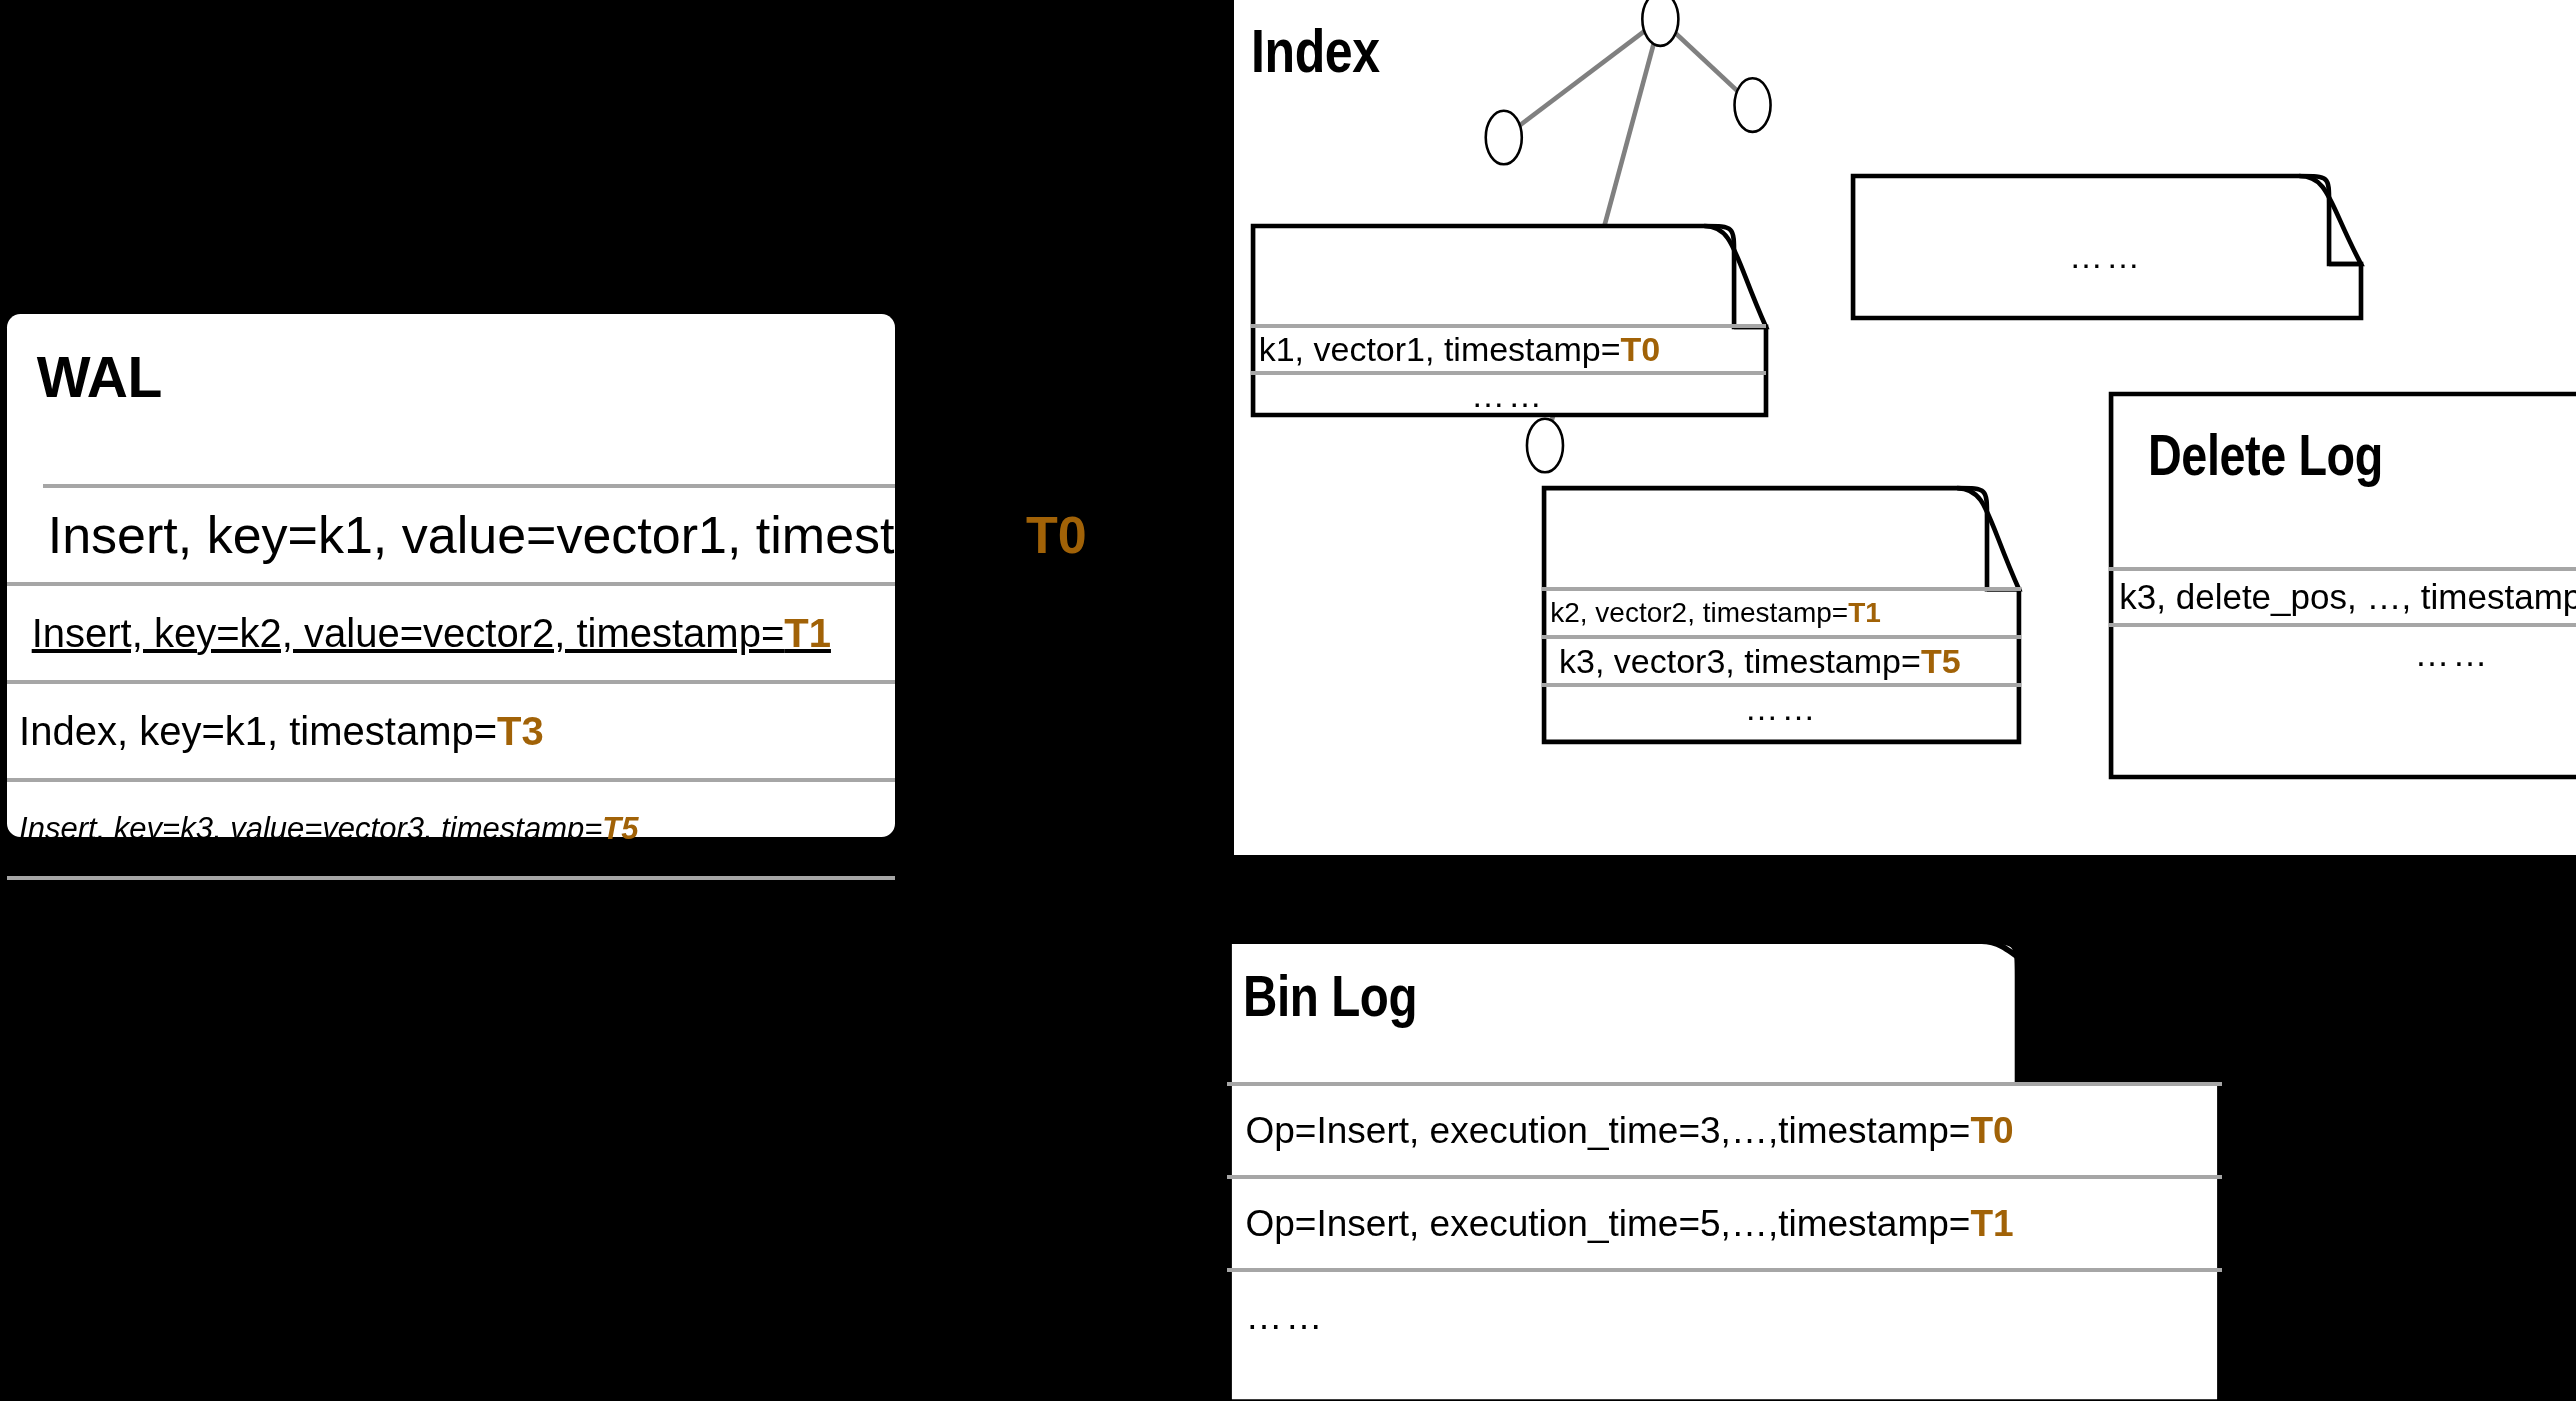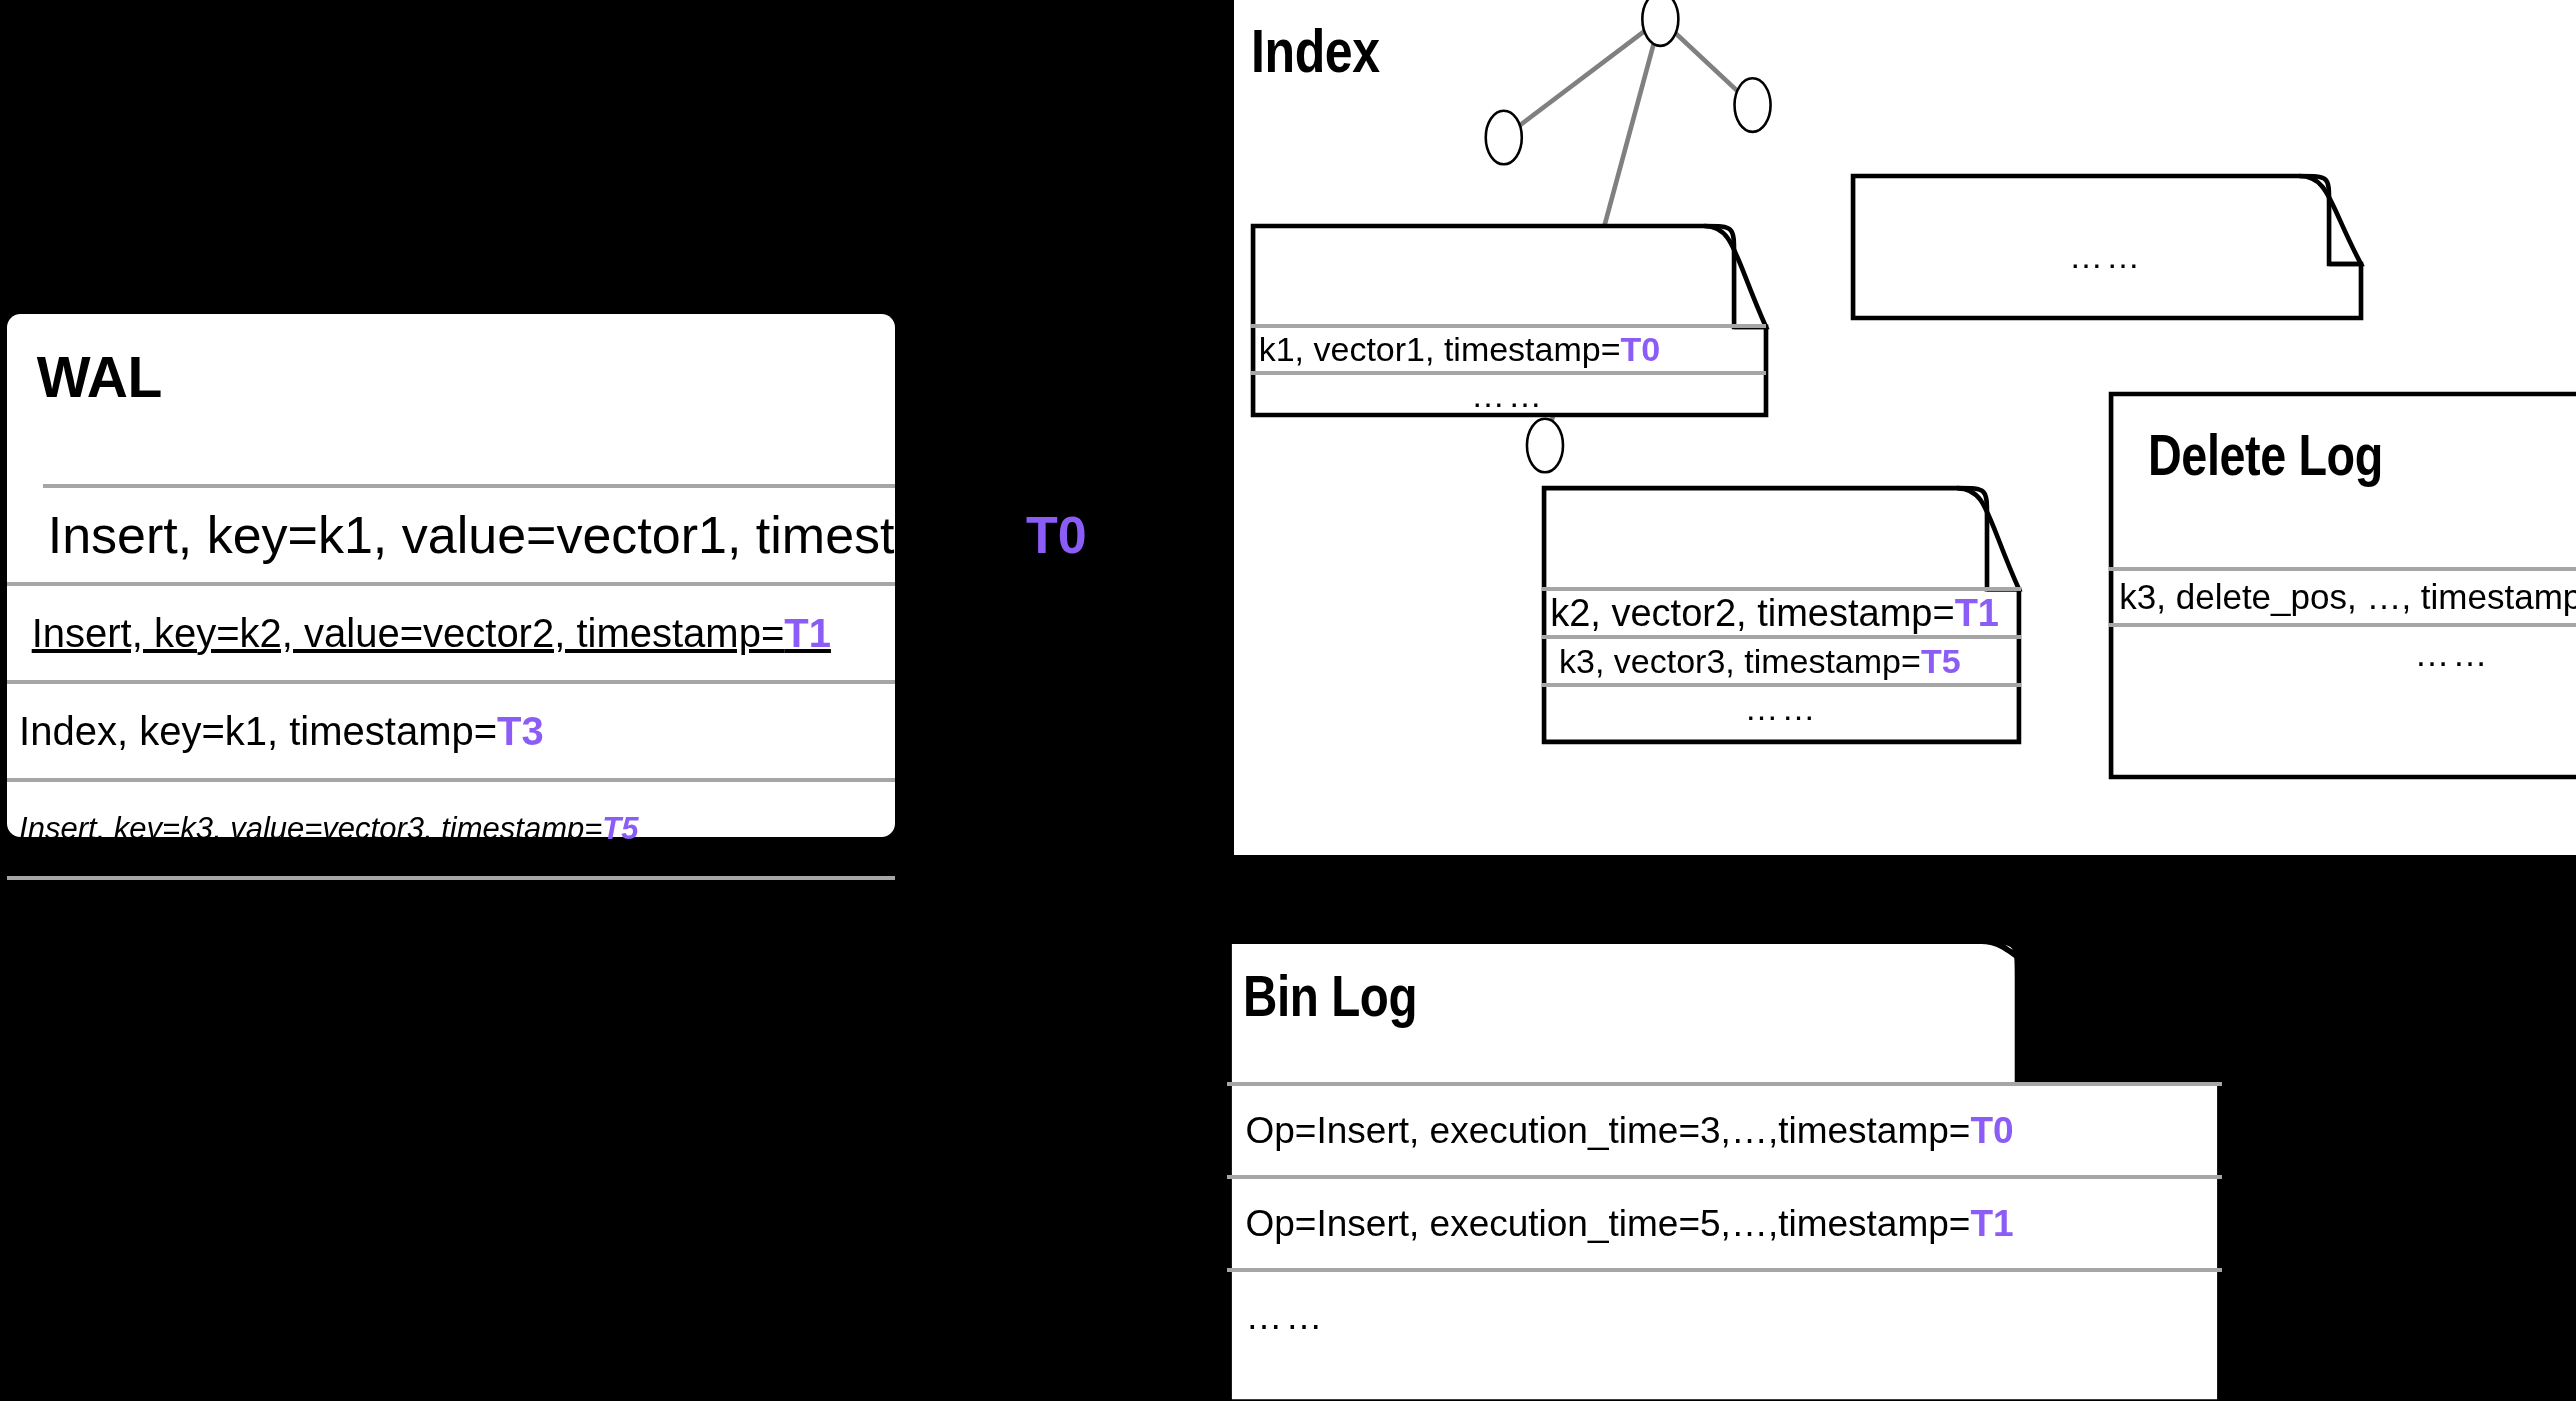--- a/index.html
+++ b/index.html
@@ -43,21 +43,21 @@
   .row {
     position: relative;
     box-sizing: border-box;
     border-top: 4.6px solid #a6a6a6;
     display: flex;
     align-items: center;
     color: #000000;
     white-space: nowrap;
   }
   .row .ts {
-    color: #8b5cf6;
+    color: #a16207;
     font-weight: bold;
   }
   .row.ellipsis-row {
     letter-spacing: 3.1px;
   }
   .row.centered {
     justify-content: center;
   }
 
   
@@ -167,21 +167,21 @@
       </div>
     </div>
 
     <div class="doc" style="left:308px; top:486px; width:479px; height:258px;">
       <svg viewBox="0 0 930 500" preserveAspectRatio="none">
         <path d="M4 4 H806 C864 4 864 4 864 62 V200 H926 V496 H4 Z" fill="#ffffff" stroke="#000000" stroke-width="9"></path>
         <path d="M806 4 C864 4 864 62 926 200 L864 200" fill="none" stroke="#000000" stroke-width="9"></path>
       </svg>
       <div class="doc-body">
         <div class="rows" style="top:101px;">
-          <div class="row" style="height:48px; padding-left:8.2px; font-size:38px;align-items:center;">
+          <div class="row" style="height:48px; padding-left:8.2px; font-size:28px;align-items:center;">
             <span>k2, vector2, timestamp=</span>
               <span class="ts">T1</span>
           </div>
           <div class="row" style="height:48px; padding-left:17px; font-size:34px;">
             <span>k3, vector3, timestamp=</span>
               <span class="ts">T5</span>
           </div>
           <div class="row centered ellipsis-row" style="height:47px; font-size:34px;">
             <span>……</span>
           </div>

